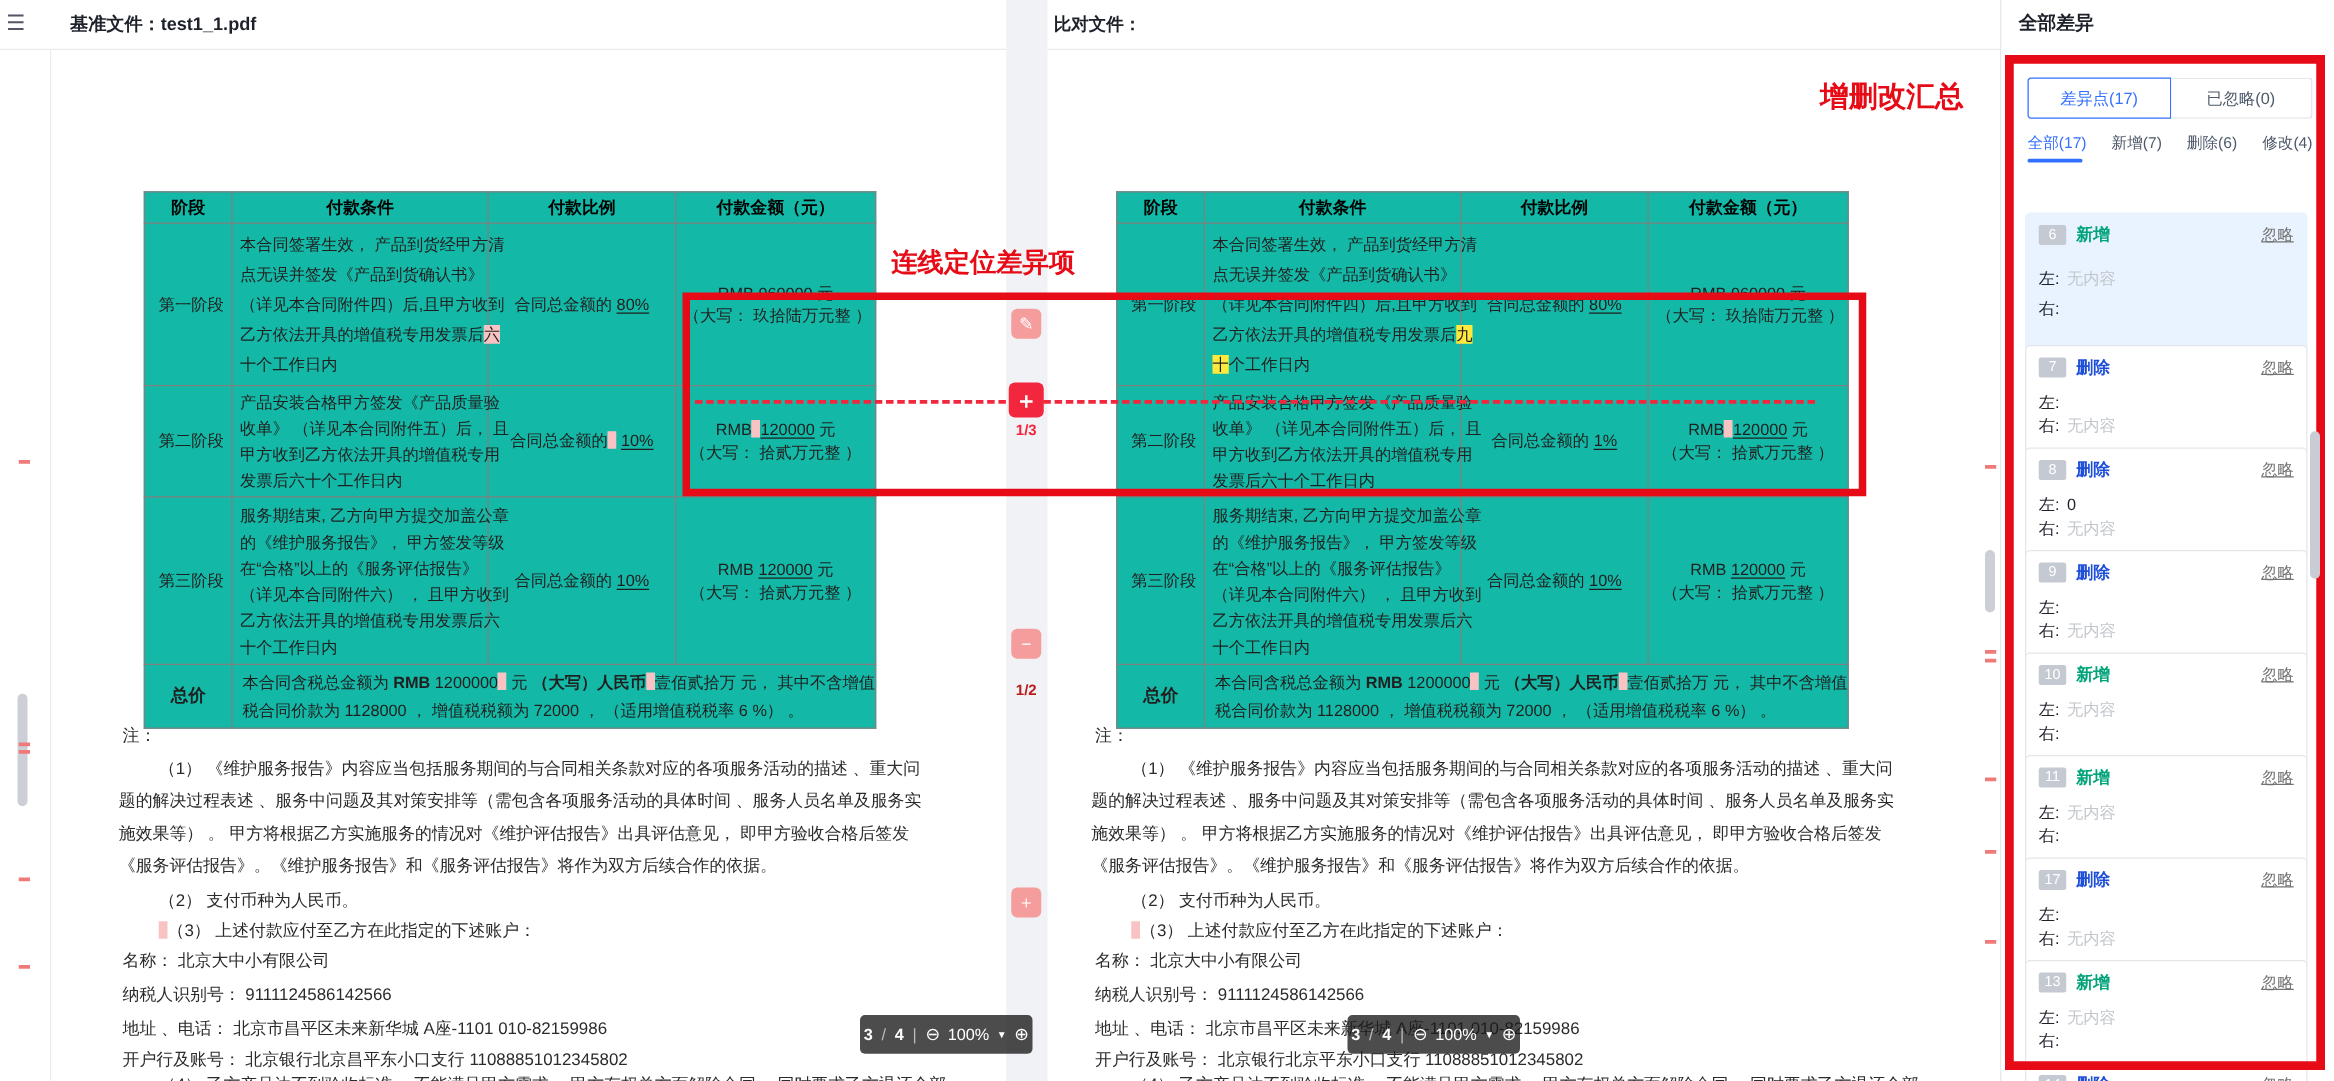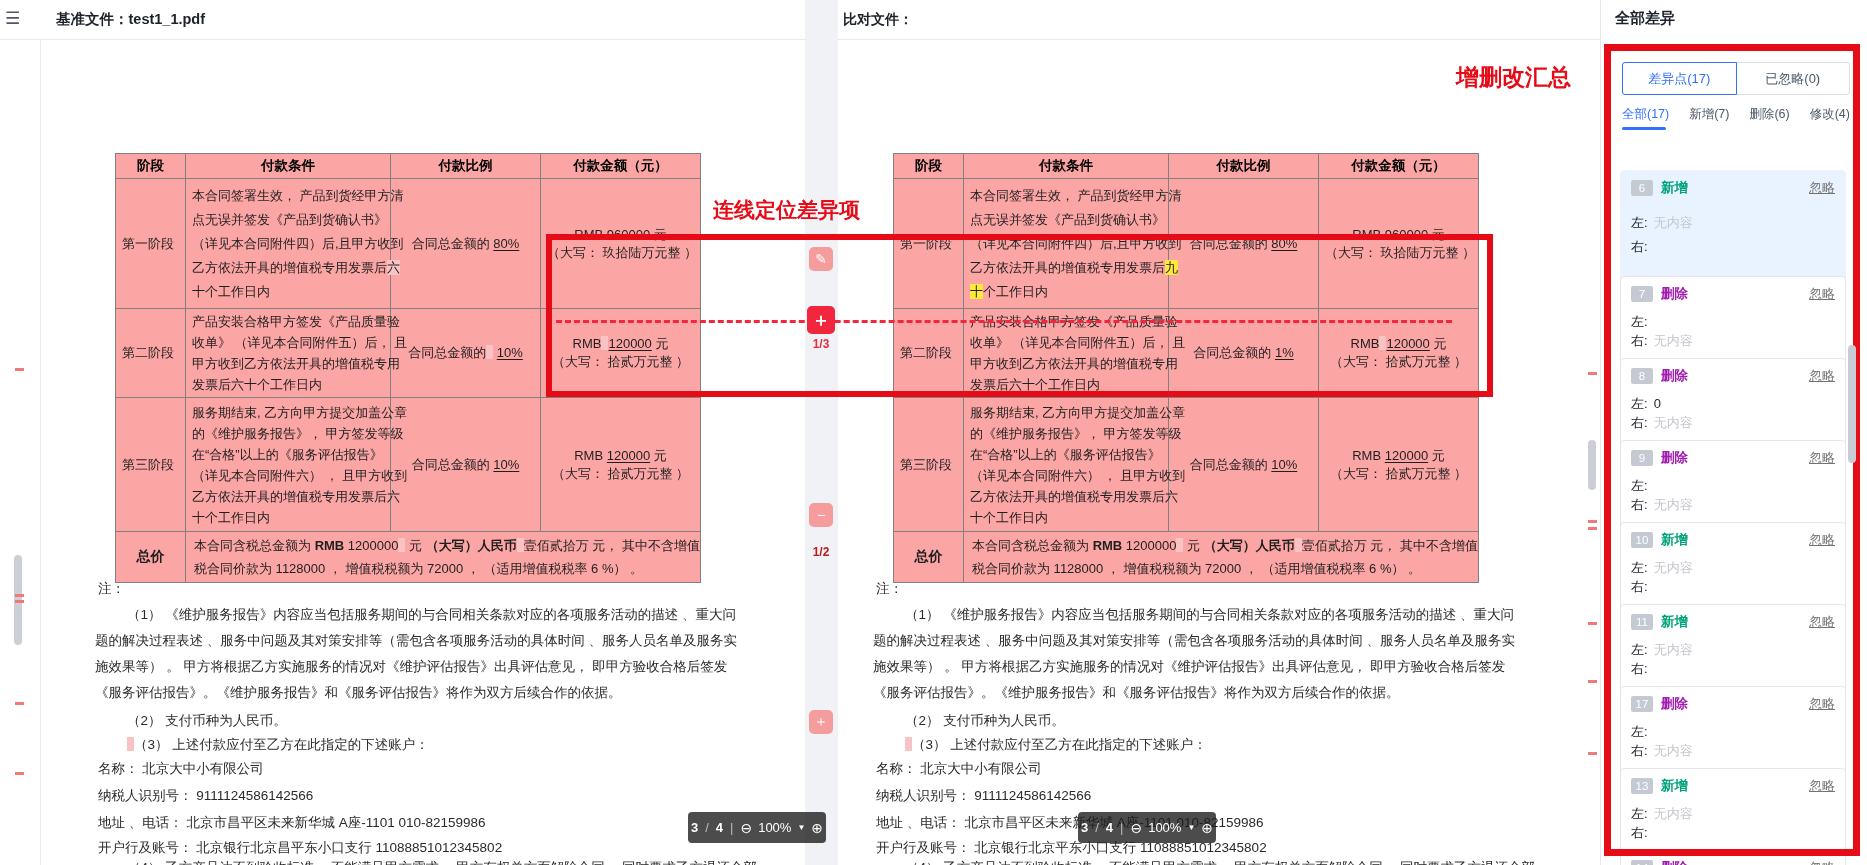--- a/index.html
+++ b/index.html
@@ -14,24 +14,24 @@
   .cmp-label{position:absolute;left:843px;top:11px;font-size:14px;color:#1d2129;font-weight:bold;}
   .cmp-select{position:absolute;left:918px;top:5px;width:252px;height:28px;border:1px solid #d9d9d9;border-radius:2px;background:#fff;font-size:13.5px;color:#595959;line-height:28px;padding:0 24px 0 10px;box-sizing:border-box;cursor:pointer;white-space:nowrap;overflow:hidden;}
   .cmp-chevron{position:absolute;right:8px;top:0;color:#c0c4cc;font-size:12px;}
 
   
   .gutter{position:absolute;left:805px;top:0;width:33px;height:865px;background:#f1f2f5;}
   .panel-border{position:absolute;left:1600px;top:0;width:1px;height:865px;background:#e8e8e8;}
   .page-edge{position:absolute;left:40px;top:40px;width:1px;height:825px;background:#ededed;}
 
   
-  table.contract{border-collapse:collapse;table-layout:fixed;font-size:13px;color:#1f1f1f;background:#fca5a5;}
+  table.contract{border-collapse:collapse;table-layout:fixed;font-size:13px;color:#1f1f1f;background:#14b8a6;}
   .contract td{border:1px solid #808080;vertical-align:middle;padding:2px 6px;}
   .contract .th{font-weight:bold;text-align:center;font-size:13.5px;padding:3px 2px;color:#000;}
-  .contract .stage{text-align:left;color:#1f1f1f;margin-top:33px;}
+  .contract .stage{text-align:right;color:#1f1f1f;margin-top:33px;}
   .contract .cond .cl{line-height:24px;white-space:nowrap;}
   .contract .cond.tight .cl{line-height:21px;}
   .contract .ratio{text-align:center;white-space:nowrap;}
   .contract .amt{text-align:center;white-space:nowrap;}
   .contract .amt .caps{}
   .contract .total-lab{text-align:center;font-weight:bold;font-size:14px;}
   .contract .total-txt{line-height:23px;white-space:nowrap;padding:2px 8px;}
   .u{text-decoration:underline;text-underline-offset:2px;}
   .b{font-weight:bold;}
   .hl-pink{background:#f9c3c3;}
@@ -77,21 +77,21 @@
   .filter.active{color:#3370ff;}
   .filter-underline{position:absolute;left:1622px;top:127px;width:44px;height:3px;background:#3370ff;border-radius:2px;}
 
   .card{position:absolute;left:1620px;width:202px;background:#fff;border:1px solid #e5e6eb;border-radius:4px;padding:8px 10px;box-sizing:content-box;cursor:pointer;z-index:3;}
   .card{width:204px;}
   .card.sel{background:#e8f3ff;border-color:#e8f3ff;}
   .card-h{display:flex;align-items:center;}
   .badge{display:inline-block;min-width:18px;height:16px;line-height:16px;background:#c4c9d2;color:#fff;font-size:11.5px;text-align:center;border-radius:2px;padding:0 2px;}
   .ctype{font-size:13.5px;font-weight:bold;margin-left:8px;}
   .t-add{color:#00a37a;}
-  .t-del{color:#a21caf;}
+  .t-del{color:#1d4ed8;}
   .ignore{margin-left:auto;font-size:13px;color:#737373;text-decoration:underline;cursor:pointer;}
   .crow{font-size:13px;color:#1d2129;line-height:19px;}
   .crow .cval{margin-left:6px;}
   .cval.gray{color:#c2c6cc;}
   .card .crow.r1{margin-top:9px;}
   .card.sel .crow.r1{margin-top:16px;}
   .card.sel .crow.r2{margin-top:5px;}
 
   .doc-line{white-space:nowrap;}
 </style>

